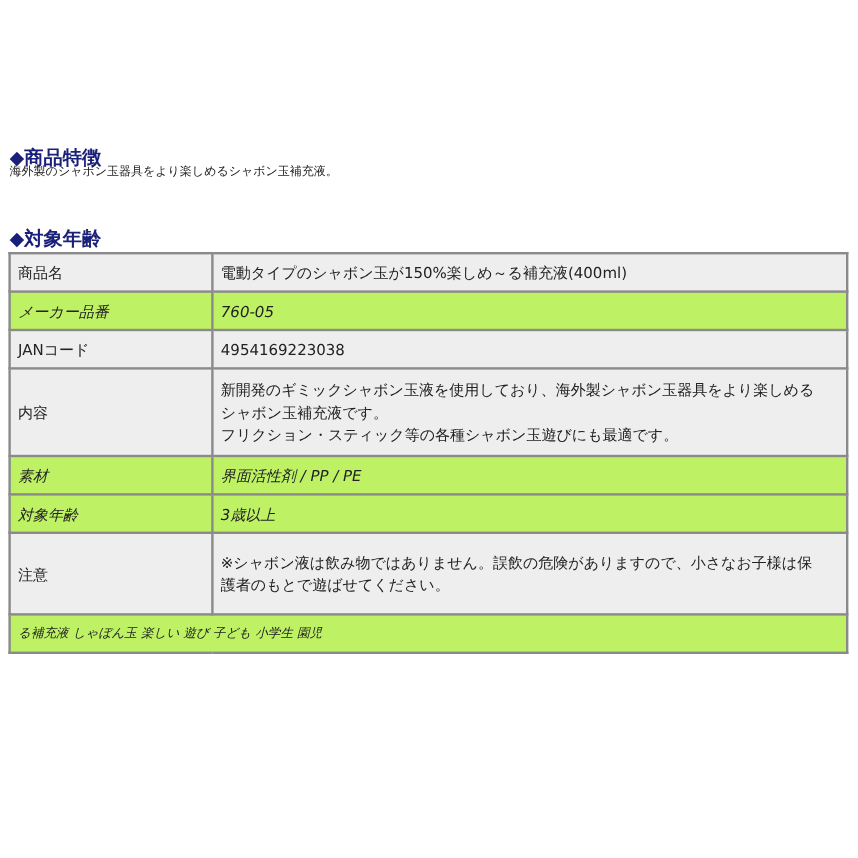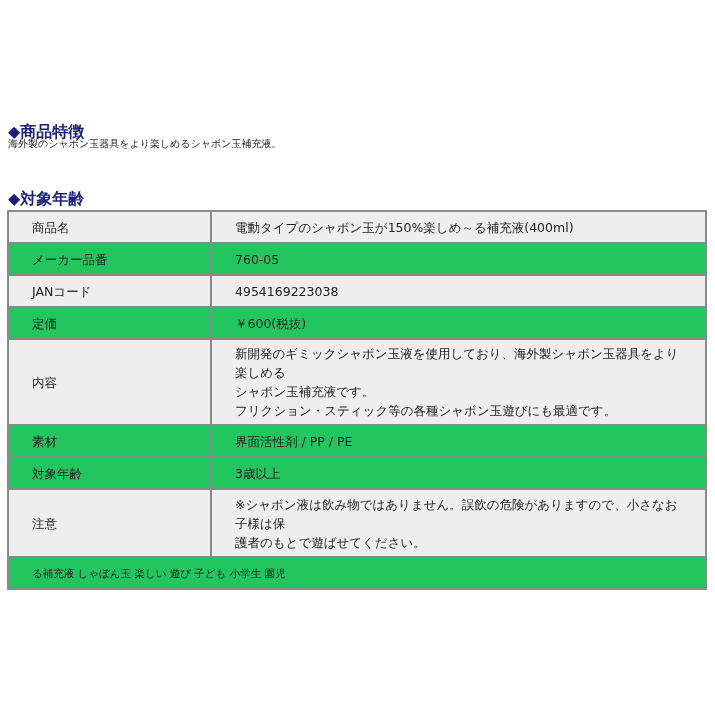--- a/index.html
+++ b/index.html
@@ -19,29 +19,29 @@
     }
     table.spec {
       position: absolute; left: 7px; top: 210px;
       width: 700px;
       border-collapse: collapse;
       border: 2px solid #6e6e6e;
       font-size: 12.5px;
     }
     table.spec td {
       border: 2px solid #8a8a8a;
-      padding: 0 23px;
+      padding: 0 6px;
       vertical-align: middle;
       line-height: 19px;
       margin-top: 12px;
     }
     table.spec td.label { width: 155px; }
     table.spec tr { height: 32px; }
     table.spec tr.gray td { background: #eeeeee; }
-    table.spec tr.white td { background: #22c55e; }
+    table.spec tr.white td { background: #bef264; font-style: italic; }
     table.spec tr.multi td.value { padding-top: 4px; padding-bottom: 4px; }
     table.spec tr.tags td { font-size: 10.5px; height: 26px; }
   </style>
 </head>
 <body>
 
 <div class="section-heading" style="top:124px;">◆商品特徴</div>
 <div class="feature-text">海外製のシャボン玉器具をより楽しめるシャボン玉補充液。</div>
 
 <div class="section-heading" style="top:191px;">◆対象年齢</div>
@@ -52,24 +52,20 @@
     <td class="label">商品名</td>
     <td class="value">電動タイプのシャボン玉が150%楽しめ～る補充液(400ml)</td>
   </tr>
   <tr class="white">
     <td class="label">メーカー品番</td>
     <td class="value">760-05</td>
   </tr>
   <tr class="gray">
     <td class="label">JANコード</td>
     <td class="value">4954169223038</td>
-  </tr>
-  <tr class="white">
-    <td class="label">定価</td>
-    <td class="value">￥600(税抜)</td>
   </tr>
   <tr class="gray multi" style="height:73px;">
     <td class="label">内容</td>
     <td class="value">
       <div>新開発のギミックシャボン玉液を使用しており、海外製シャボン玉器具をより楽しめる</div>
       <div>シャボン玉補充液です。</div>
       <div>フリクション・スティック等の各種シャボン玉遊びにも最適です。</div>
     </td>
   </tr>
   <tr class="white">

